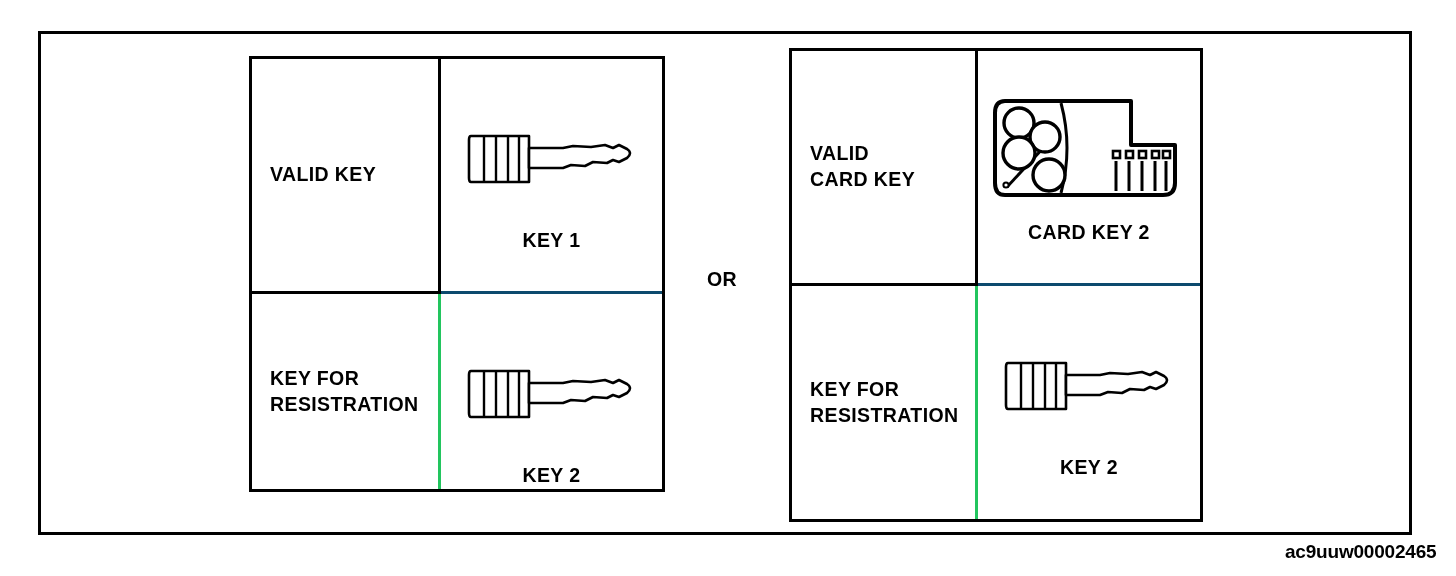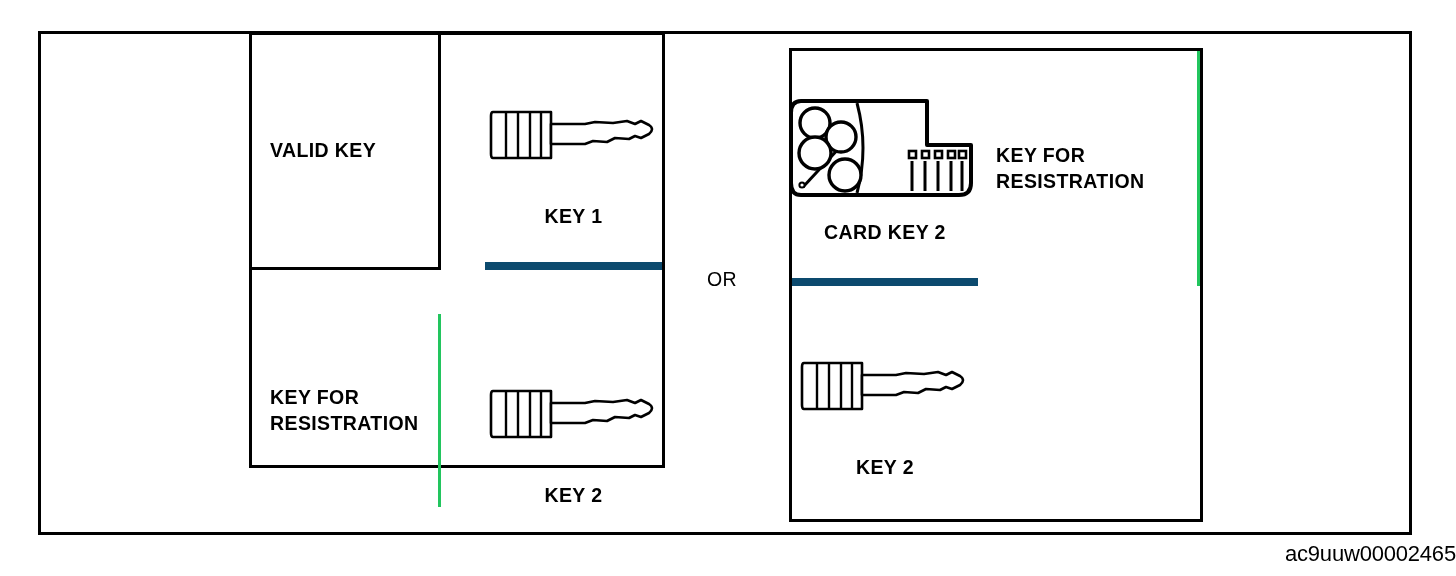--- a/index.html
+++ b/index.html
@@ -8,47 +8,47 @@
 
   #stage{position:absolute;left:0;top:0;width:1456px;height:576px;}
 
   
   .outer-frame{position:absolute;left:38px;top:31px;width:1374px;height:504px;
                border:3px solid #000;box-sizing:border-box;background:#fff;}
 
   
   .key-table{position:absolute;box-sizing:border-box;border:3px solid #000;
              display:grid;background:#fff;}
-  #table-left{left:249px;top:32px;width:416px;height:436px;
-              grid-template-columns:189px 1fr;grid-template-rows:235px 1fr;gap:44px;}
+  #table-left{left:249px;top:56px;width:416px;height:436px;
+              grid-template-columns:189px 1fr;grid-template-rows:235px 1fr;}
   #table-right{left:789px;top:48px;width:414px;height:474px;
                grid-template-columns:186px 1fr;grid-template-rows:235px 1fr;}
 
   .cell{position:relative;box-sizing:border-box;display:flex;
         flex-direction:column;align-items:center;justify-content:center;}
   .cell.rb{border-right:3px solid #000;border-bottom:3px solid #000;}
-  .cell.b{border-bottom:8px solid #0c4a6e;}
+  .cell.b{border-bottom:3px solid #0c4a6e;}
   .cell.r{border-right:3px solid #22c55e;}
 
   .label-cell{align-items:flex-start;justify-content:center;padding-left:18px;}
   .cell-label{font-size:19.5px;font-weight:bold;letter-spacing:.4px;
               line-height:1.33;text-align:left;}
 
   .fig-cell{justify-content:flex-start;padding-top:52px;}
   .fig-box{height:96px;display:flex;align-items:center;justify-content:center;}
   .fig-caption{font-size:19.5px;font-weight:bold;letter-spacing:.4px;
                margin-top:22px;text-align:center;}
 
   
   .or-text{position:absolute;left:707px;top:268px;font-size:19.5px;
-           font-weight:normal;letter-spacing:.4px;}
+           font-weight:bold;letter-spacing:.4px;}
 
   
-  .doc-code{position:absolute;left:1285px;top:541px;font-size:22px;
-            font-weight:normal;letter-spacing:-.2px;white-space:nowrap;}
+  .doc-code{position:absolute;left:1285px;top:541px;font-size:19px;
+            font-weight:bold;letter-spacing:-.2px;white-space:nowrap;}
 
   svg{display:block;}
 </style>
 </head>
 <body>
 
 <div id="stage">
 
   <div class="outer-frame"></div>
 
@@ -103,20 +103,26 @@
         </svg>
       </div>
       <div class="fig-caption">KEY 2</div>
     </div>
   </div>
 
   <div class="or-text">OR</div>
 
   <div class="key-table" id="table-right">
 
+    <div class="cell rb label-cell">
+      <div class="cell-label">
+        <span>VALID</span><br>
+        <span>CARD KEY</span>
+      </div>
+    </div>
 
     <div class="cell b fig-cell">
       <div class="fig-box">
         <svg width="192" height="120" viewBox="0 0 192 120">
 
           <path d="M12 10 H138 V54 H182 V92 Q182 104 170 104 H12
                    Q2 104 2 92 V22 Q2 10 12 10 Z" fill="#ffffff" stroke="#000000" stroke-width="4" stroke-linejoin="round"></path>
 
           <path d="M68 12 Q80 57 68 102" fill="none" stroke="#000000" stroke-width="3"></path>
 

